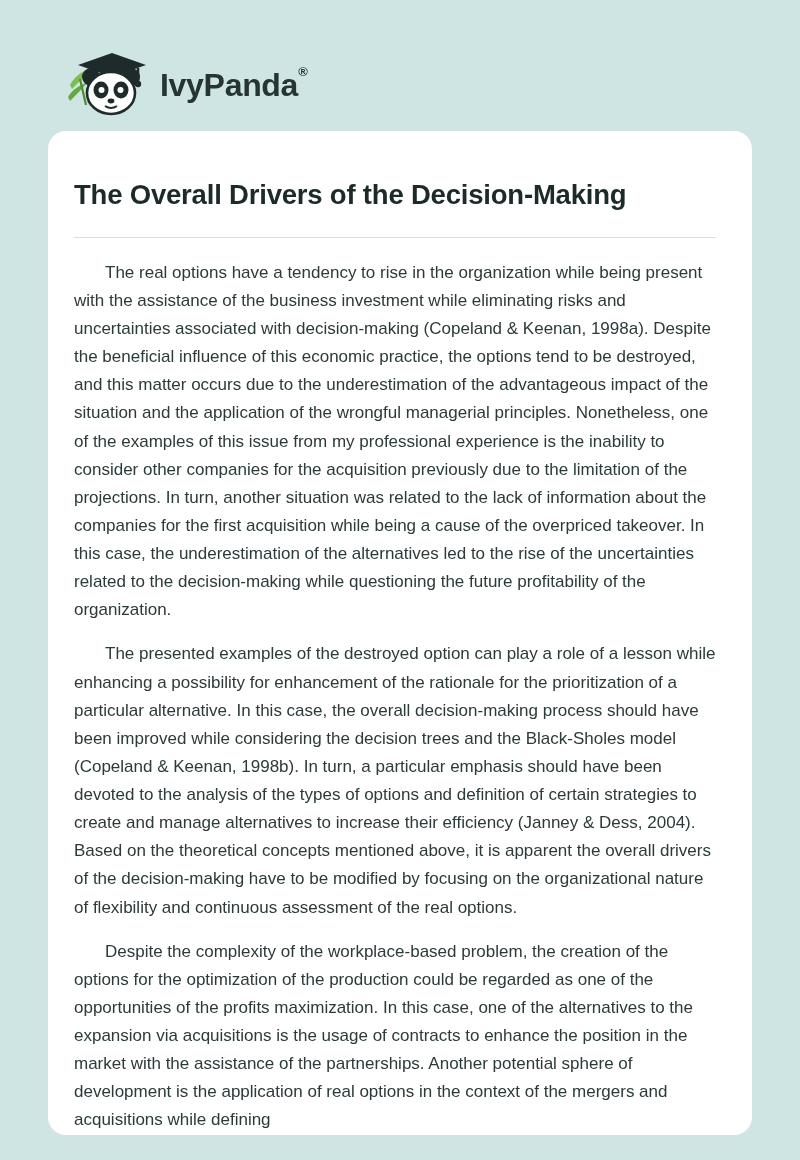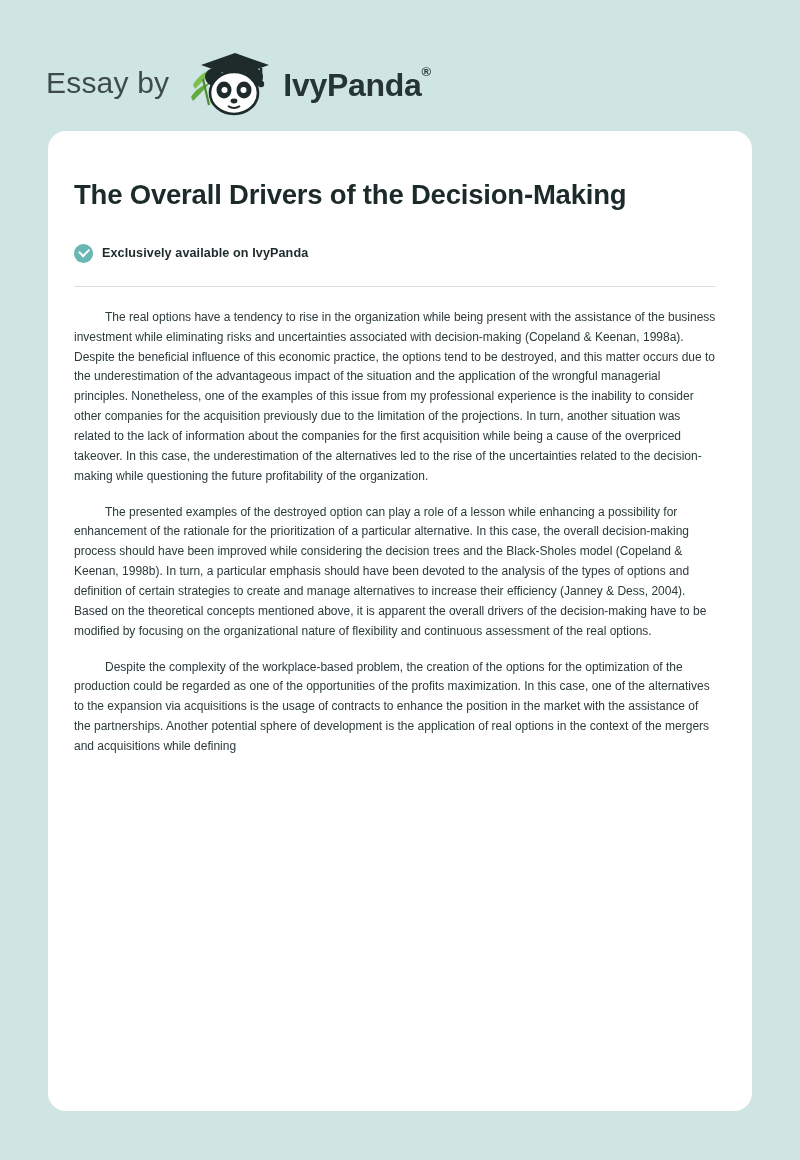--- a/index.html
+++ b/index.html
@@ -125,37 +125,36 @@
     height: 1px;
     background: #dedede;
     margin: 23px 0 0 0;
   }
 
   .body-text {
     padding-top: 10px;
   }
 
   .body-text p {
-    font-size: 12px;
+    font-size: 17px;
     line-height: 1.655;
     color: #2c3a3a;
     text-align: left;
     text-indent: 31px;
     margin-top: 16px;
   }
 
   .body-text p:first-child { margin-top: 11px; }
 </style>
 </head>
 <body>
 
 <div class="page">
 
   <div class="header">
-    <span class="header-label">Essay by</span>
 
     <div class="brand">
       <span class="panda-logo">
         <svg viewBox="0 0 92 68" width="92" height="68" xmlns="http://www.w3.org/2000/svg">
 
           <path d="M10 36 C14 28 22 22 30 20 C24 28 18 34 12 40 Z" fill="#7dbf4f"></path>
           <path d="M8 48 C12 41 19 36 27 34 C21 41 15 47 10 52 Z" fill="#63aa3e"></path>
           <path d="M20 30 L26 56" stroke="#4e8c33" stroke-width="2.2" fill="none"></path>
 
           <path d="M18 16 L52 4 L86 16 L52 28 Z" fill="#1f2b2b"></path>
@@ -176,24 +175,20 @@
           <path d="M45 57 Q51 61 57 57" stroke="#1f2b2b" stroke-width="2" fill="none"></path>
         </svg>
       </span>
       <span class="brand-name"><span>IvyPanda</span><span class="brand-reg">®</span></span>
     </div>
   </div>
 
   <div class="card">
     <h1 class="doc-title">The Overall Drivers of the Decision-Making</h1>
 
-    <div class="exclusive">
-      <span class="check-badge"></span>
-      <span class="exclusive-text">Exclusively available on IvyPanda</span>
-    </div>
 
     <div class="divider"></div>
 
     <div class="body-text">
       <p>The real options have a tendency to rise in the organization while being present with the assistance of the business investment while eliminating risks and uncertainties associated with decision-making (Copeland &amp; Keenan, 1998a). Despite the beneficial influence of this economic practice, the options tend to be destroyed, and this matter occurs due to the underestimation of the advantageous impact of the situation and the application of the wrongful managerial principles. Nonetheless, one of the examples of this issue from my professional experience is the inability to consider other companies for the acquisition previously due to the limitation of the projections. In turn, another situation was related to the lack of information about the companies for the first acquisition while being a cause of the overpriced takeover. In this case, the underestimation of the alternatives led to the rise of the uncertainties related to the decision-making while questioning the future profitability of the organization.</p>
       <p>The presented examples of the destroyed option can play a role of a lesson while enhancing a possibility for enhancement of the rationale for the prioritization of a particular alternative. In this case, the overall decision-making process should have been improved while considering the decision trees and the Black-Sholes model (Copeland &amp; Keenan, 1998b). In turn, a particular emphasis should have been devoted to the analysis of the types of options and definition of certain strategies to create and manage alternatives to increase their efficiency (Janney &amp; Dess, 2004). Based on the theoretical concepts mentioned above, it is apparent the overall drivers of the decision-making have to be modified by focusing on the organizational nature of flexibility and continuous assessment of the real options.</p>
       <p>Despite the complexity of the workplace-based problem, the creation of the options for the optimization of the production could be regarded as one of the opportunities of the profits maximization. In this case, one of the alternatives to the expansion via acquisitions is the usage of contracts to enhance the position in the market with the assistance of the partnerships. Another potential sphere of development is the application of real options in the context of the mergers and acquisitions while defining</p>
     </div>
   </div>
 

